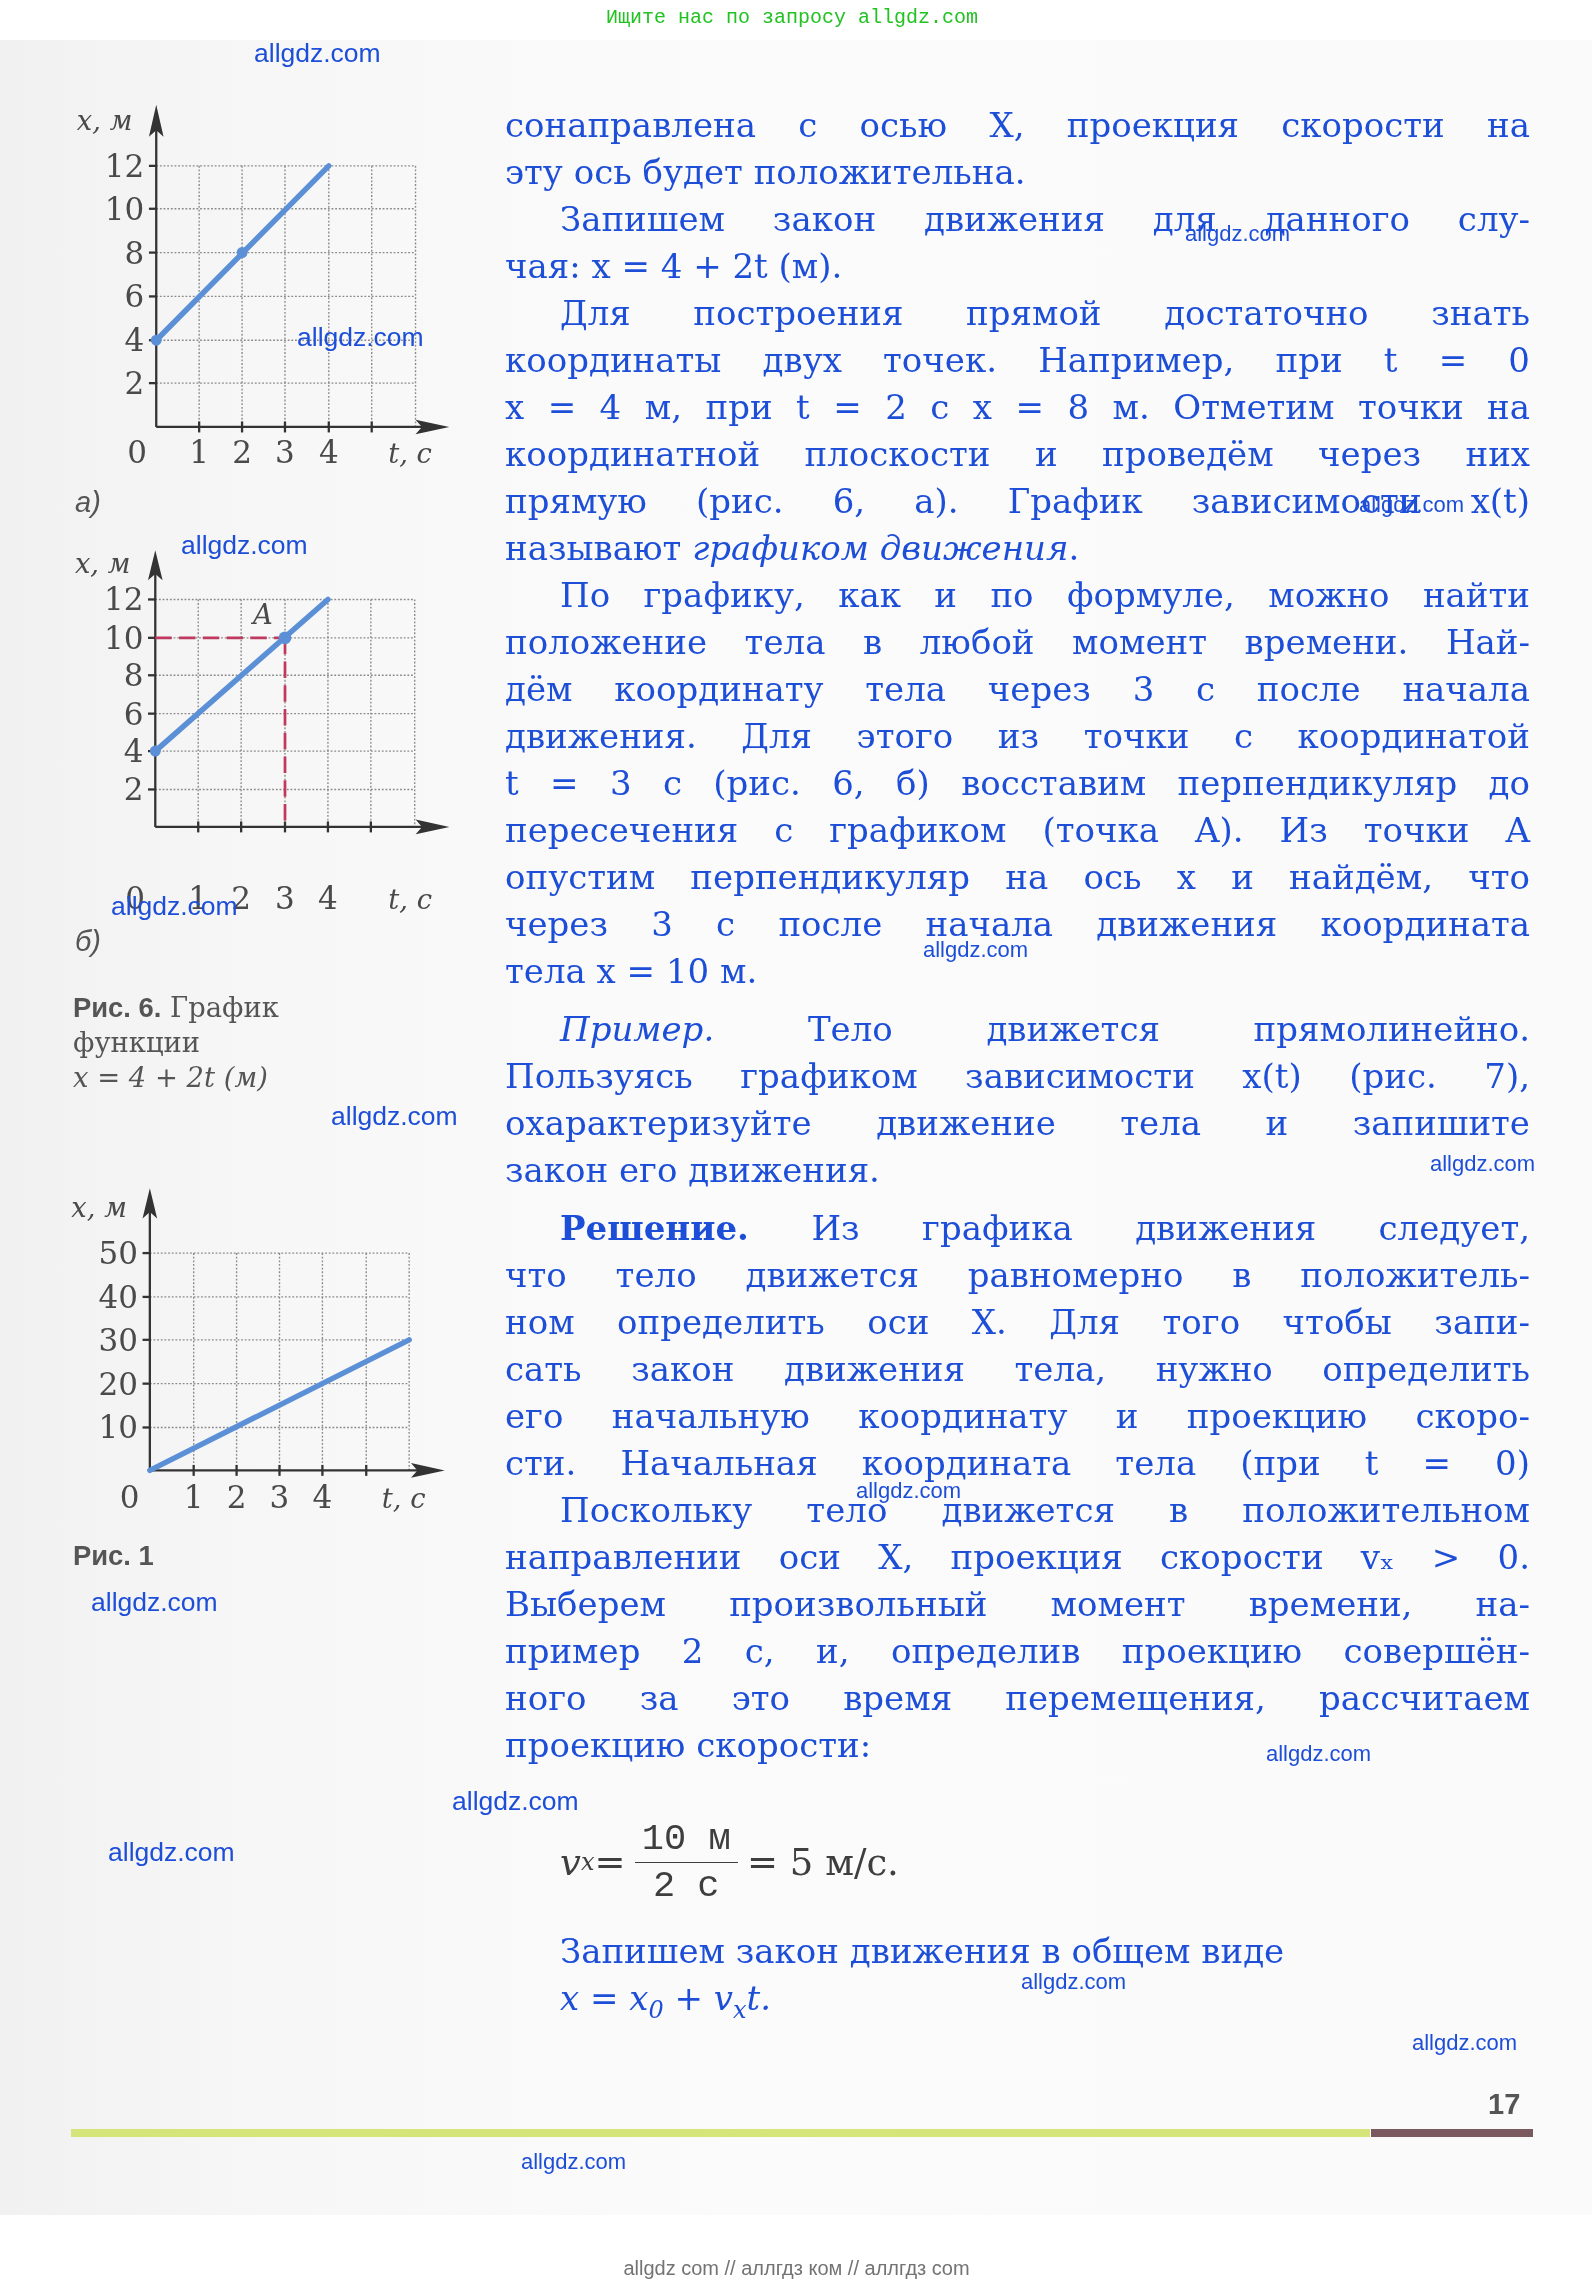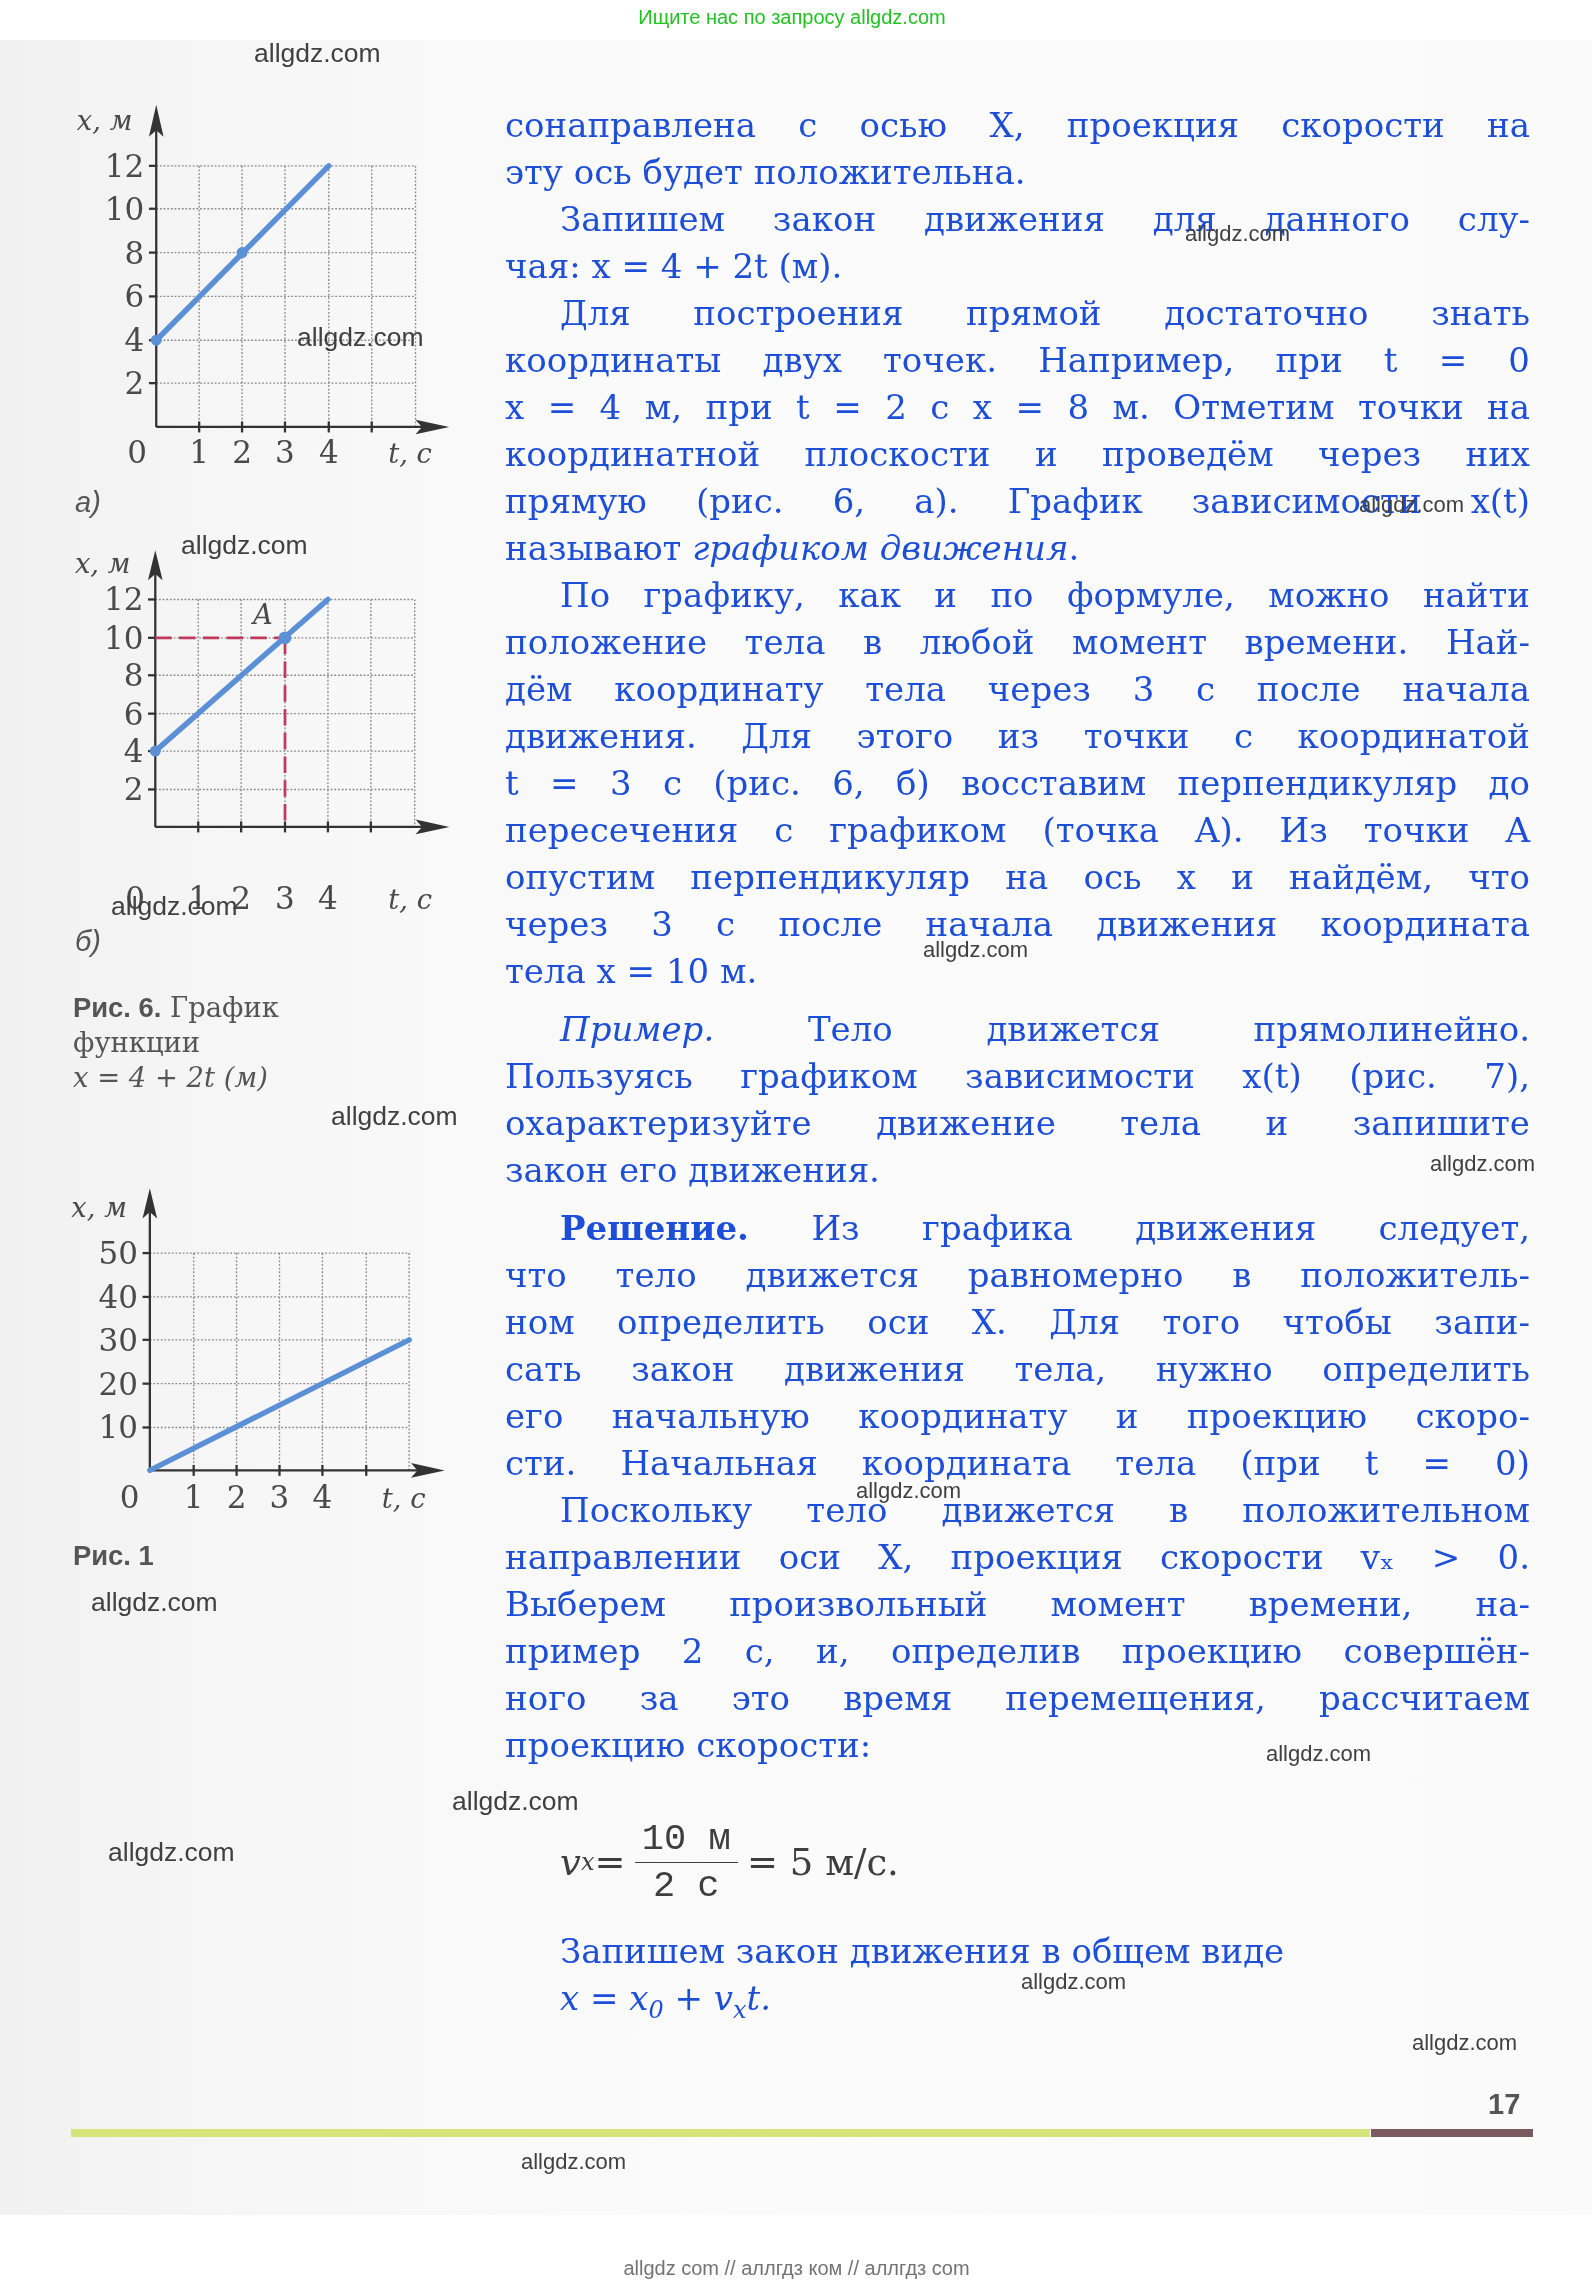--- a/index.html
+++ b/index.html
@@ -8,28 +8,28 @@
     background: #ffffff;
     font-family: "DejaVu Serif", serif;
     color: #3b3b3b;
   }
   .page-bg {
     position: absolute; left: 0; top: 40px; width: 1593px; height: 2175px;
     background: linear-gradient(90deg, #f1f1f1 0px, #f7f7f7 274px, #fbfbfb 731px, #fafafa 1593px);
   }
   .top-banner {
     position: absolute; left: 0; top: 5.5px; width: 1584px; text-align: center;
-    font-family: Liberation Sans, sans-serif; font-size: 20px; color: #22c222;
+    font-family: Liberation Mono, monospace; font-size: 20px; color: #22c222;
   }
   .bottom-banner {
     position: absolute; left: 0; top: 2257px; width: 1593px; text-align: center;
     font-family: "Liberation Sans", sans-serif; font-size: 20px; color: #737373;
   }
   .wm {
-    position: absolute; font-family: "Liberation Sans", sans-serif; font-size: 26.5px; color: #404040;
+    position: absolute; font-family: "Liberation Sans", sans-serif; font-size: 26.5px; color: #1d4ed8;
     white-space: nowrap;
   }
   .wm.sm { font-size: 22px; }
   .chart { position: absolute; left: 0; top: 0; }
   .tick-label { font-family: "DejaVu Serif", serif; font-size: 34px; fill: #4a4a4a; }
   .axis-name { font-family: "DejaVu Serif", serif; font-size: 30px; fill: #4a4a4a; }
   .panel-label { position: absolute; font-family: "Liberation Sans", sans-serif; font-style: italic; font-size: 29px; color: #555; }
   .caption {
     position: absolute; font-size: 27.4px; line-height: 35px; color: #555;
   }

